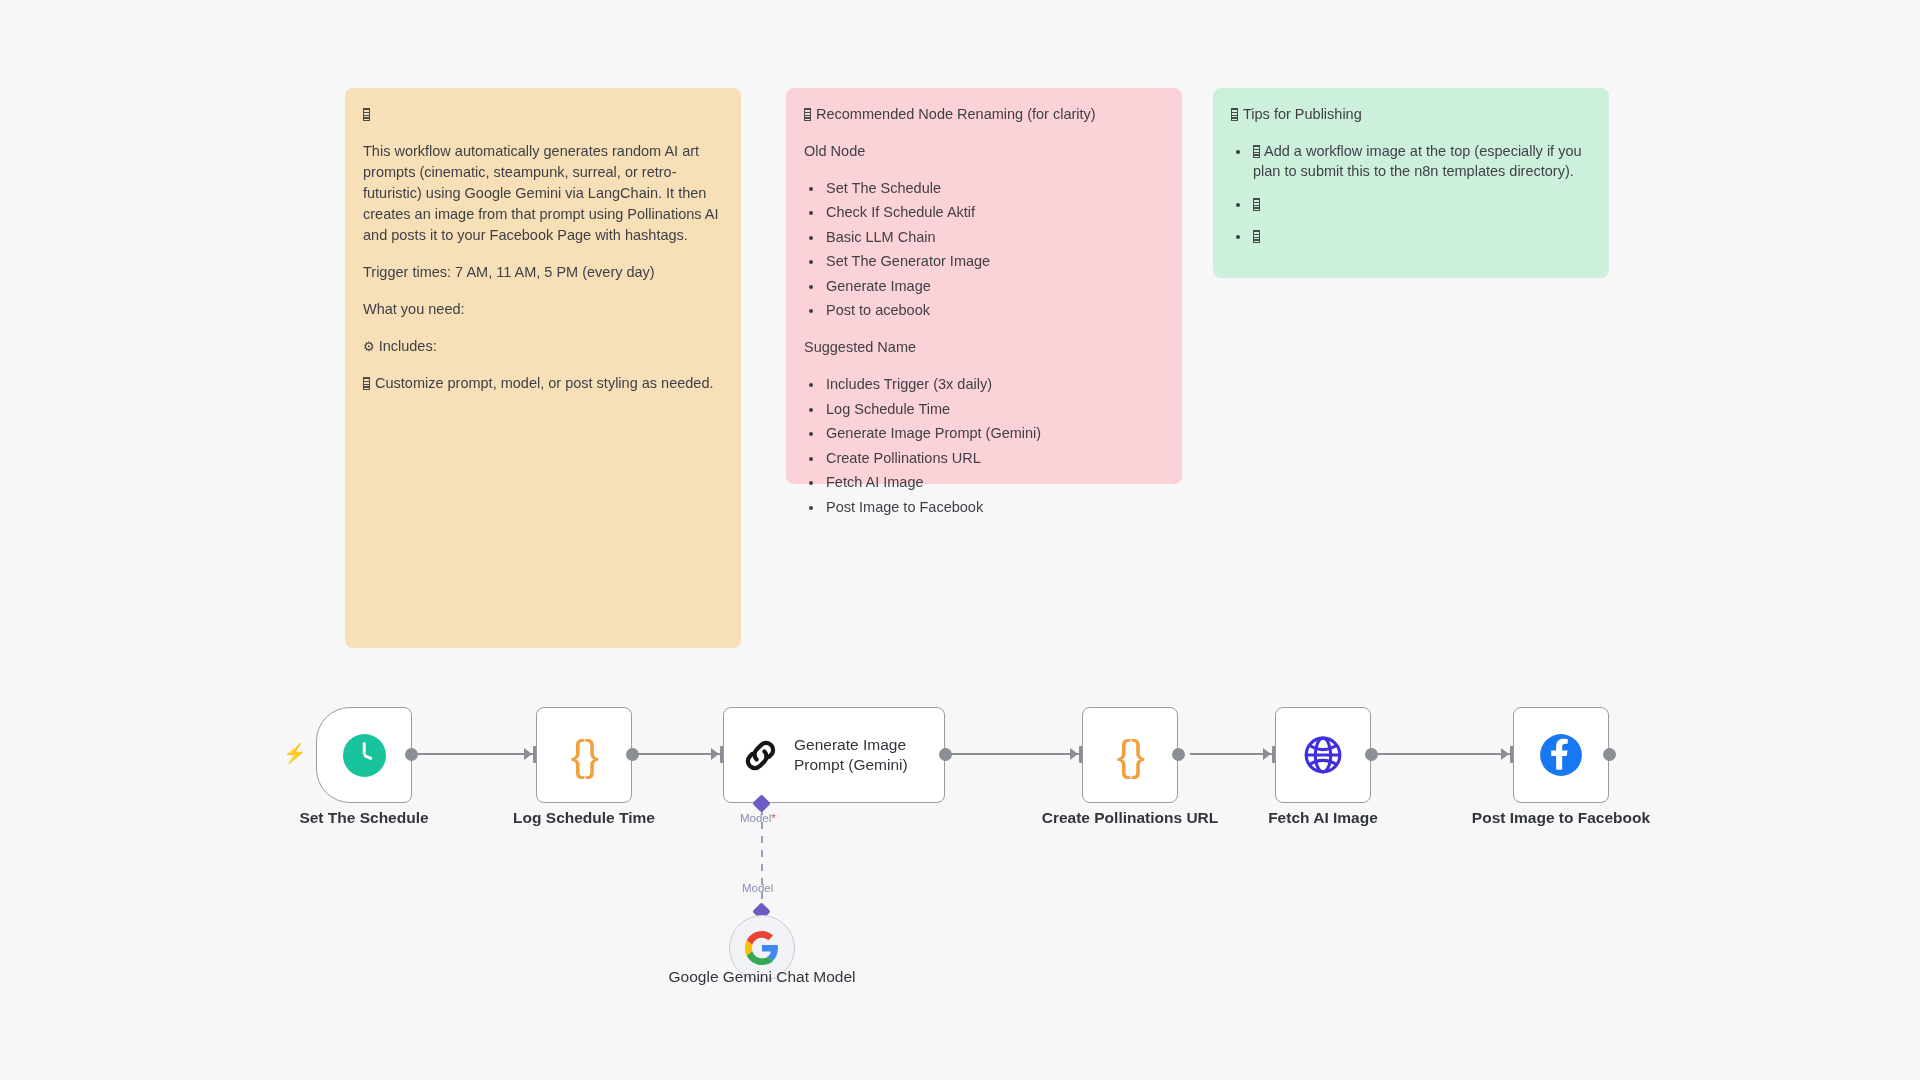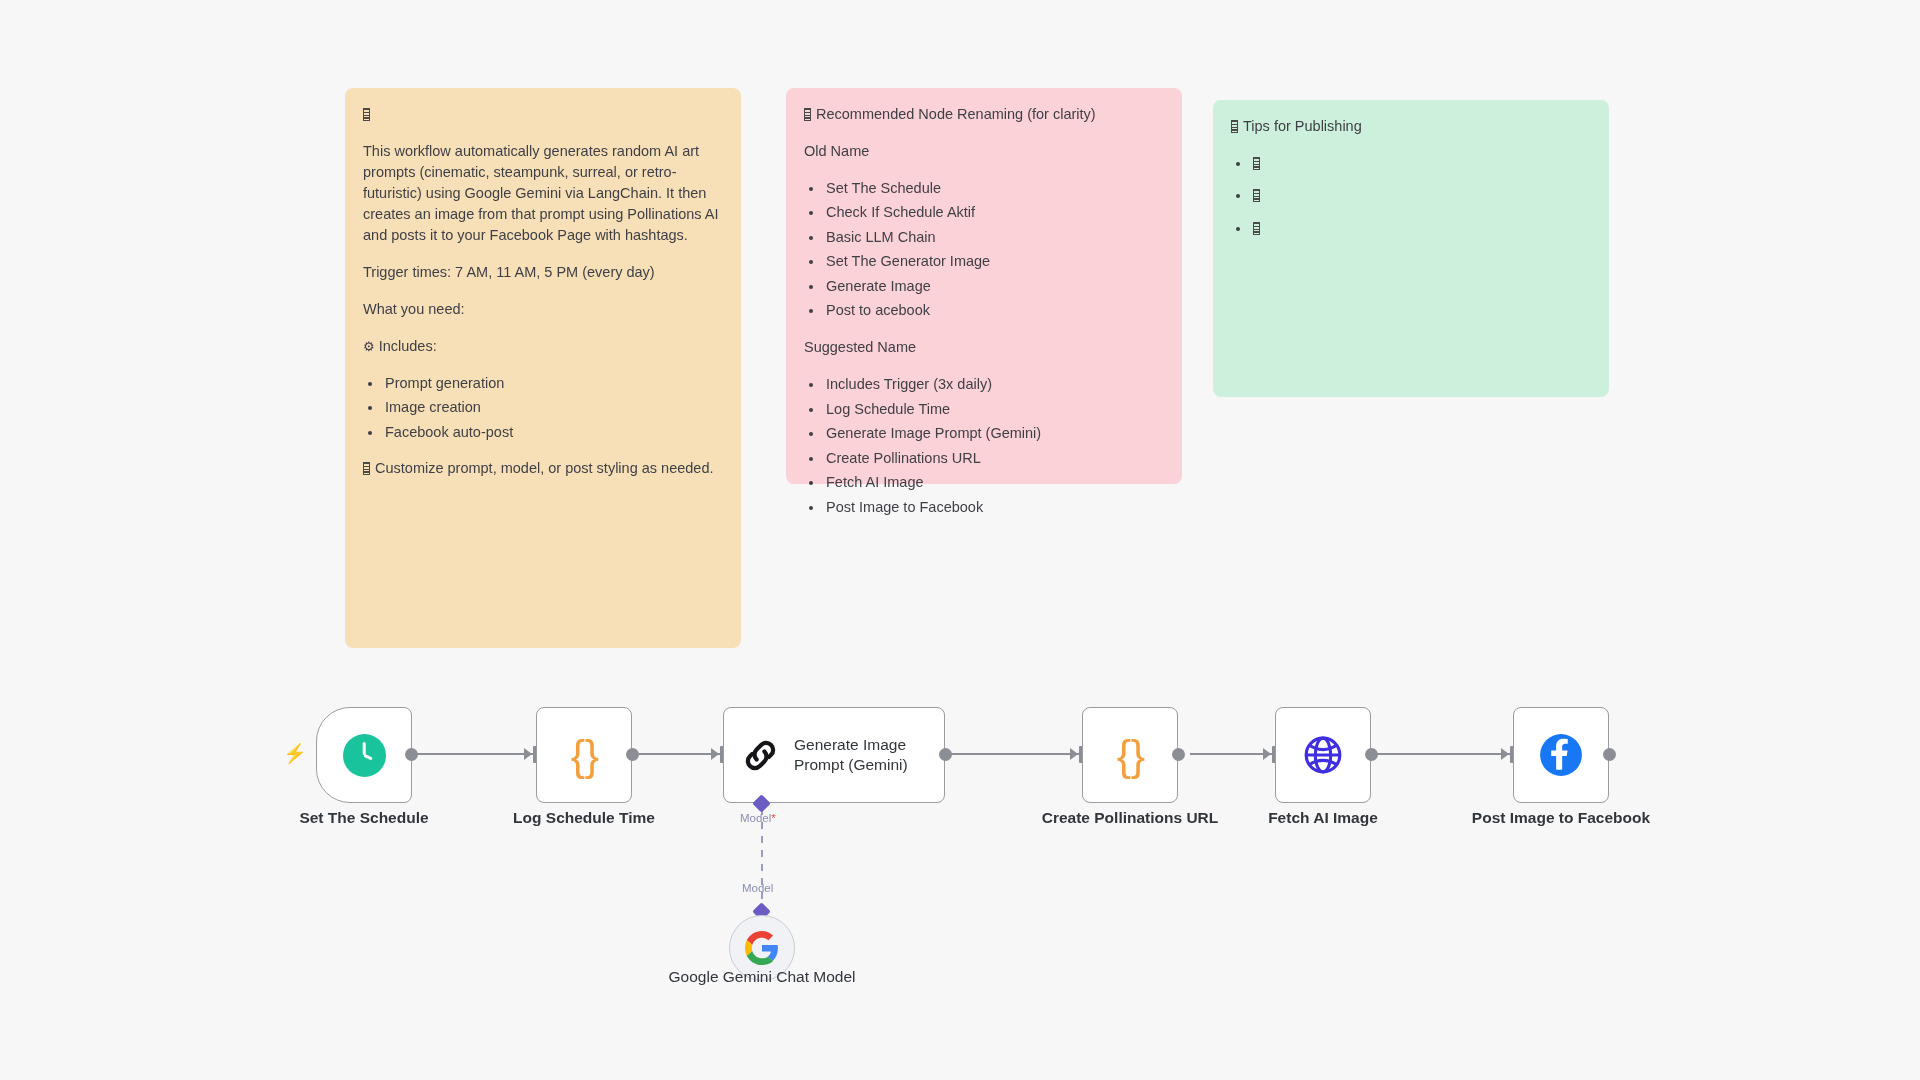--- a/index.html
+++ b/index.html
@@ -53,23 +53,22 @@
     width: 396px; height: 560px;
     background: #f7e0b8;
   }
   .sticky-pink {
     left: 786px; top: 88px;
     width: 396px; height: 396px;
     background: #fbd2d7;
   }
   .sticky-green {
     left: 1213px; top: 88px;
-    width: 396px; height: 297px;
+    width: 396px; height: 190px;
     background: #cdf0dd;
-    margin-top: 12px;
   }
   
   .tofu {
     display: inline-block;
     width: 7px; height: 13px;
     border: 1.5px solid #4a4a4a;
     background:
       repeating-linear-gradient(to bottom,
         #4a4a4a 0px, #4a4a4a 1.4px,
         transparent 1.4px, transparent 2.8px);
@@ -218,35 +217,30 @@
   <div class="sticky sticky-yellow">
     <div class="note-title">
       <span class="tofu"></span>
     </div>
     <p>This workflow automatically generates random AI art prompts (cinematic, steampunk, surreal, or retro-futuristic) using Google Gemini via LangChain. It then creates an image from that prompt using Pollinations AI and posts it to your Facebook Page with hashtags.</p>
     <p>Trigger times: 7 AM, 11 AM, 5 PM (every day)</p>
     <p>What you need:</p>
     <p>
       <span class="gear-glyph">⚙</span><span>Includes:</span>
     </p>
-    <ul>
-      <li>Prompt generation</li>
-      <li>Image creation</li>
-      <li>Facebook auto-post</li>
-    </ul>
     <p>
       <span class="tofu"></span><span>Customize prompt, model, or post styling as needed.</span>
     </p>
   </div>
 
   <div class="sticky sticky-pink">
     <div class="note-title">
       <span class="tofu"></span><span>Recommended Node Renaming (for clarity)</span>
     </div>
-    <p>Old Name</p>
+    <p>Old Node</p>
     <ul>
       <li>Set The Schedule</li>
       <li>Check If Schedule Aktif</li>
       <li>Basic LLM Chain</li>
       <li>Set The Generator Image</li>
       <li>Generate Image</li>
       <li>Post to acebook</li>
     </ul>
     <p>Suggested Name</p>
     <ul>
@@ -257,21 +251,21 @@
       <li>Fetch AI Image</li>
       <li>Post Image to Facebook</li>
     </ul>
   </div>
 
   <div class="sticky sticky-green">
     <div class="note-title">
       <span class="tofu"></span><span>Tips for Publishing</span>
     </div>
     <ul>
-      <li><span class="tofu"></span></li>
+      <li><span class="tofu"></span><span>Add a workflow image at the top (especially if you plan to submit this to the n8n templates directory).</span></li>
       <li style="margin-top:12px"><span class="tofu"></span></li>
       <li style="margin-top:12px"><span class="tofu"></span></li>
     </ul>
   </div>
 
   <svg id="graph">
 
     <line x1="412" y1="754" x2="535" y2="754" stroke="#8b8e94" stroke-width="2"></line>
 
     <line x1="637" y1="754" x2="722" y2="754" stroke="#8b8e94" stroke-width="2"></line>

